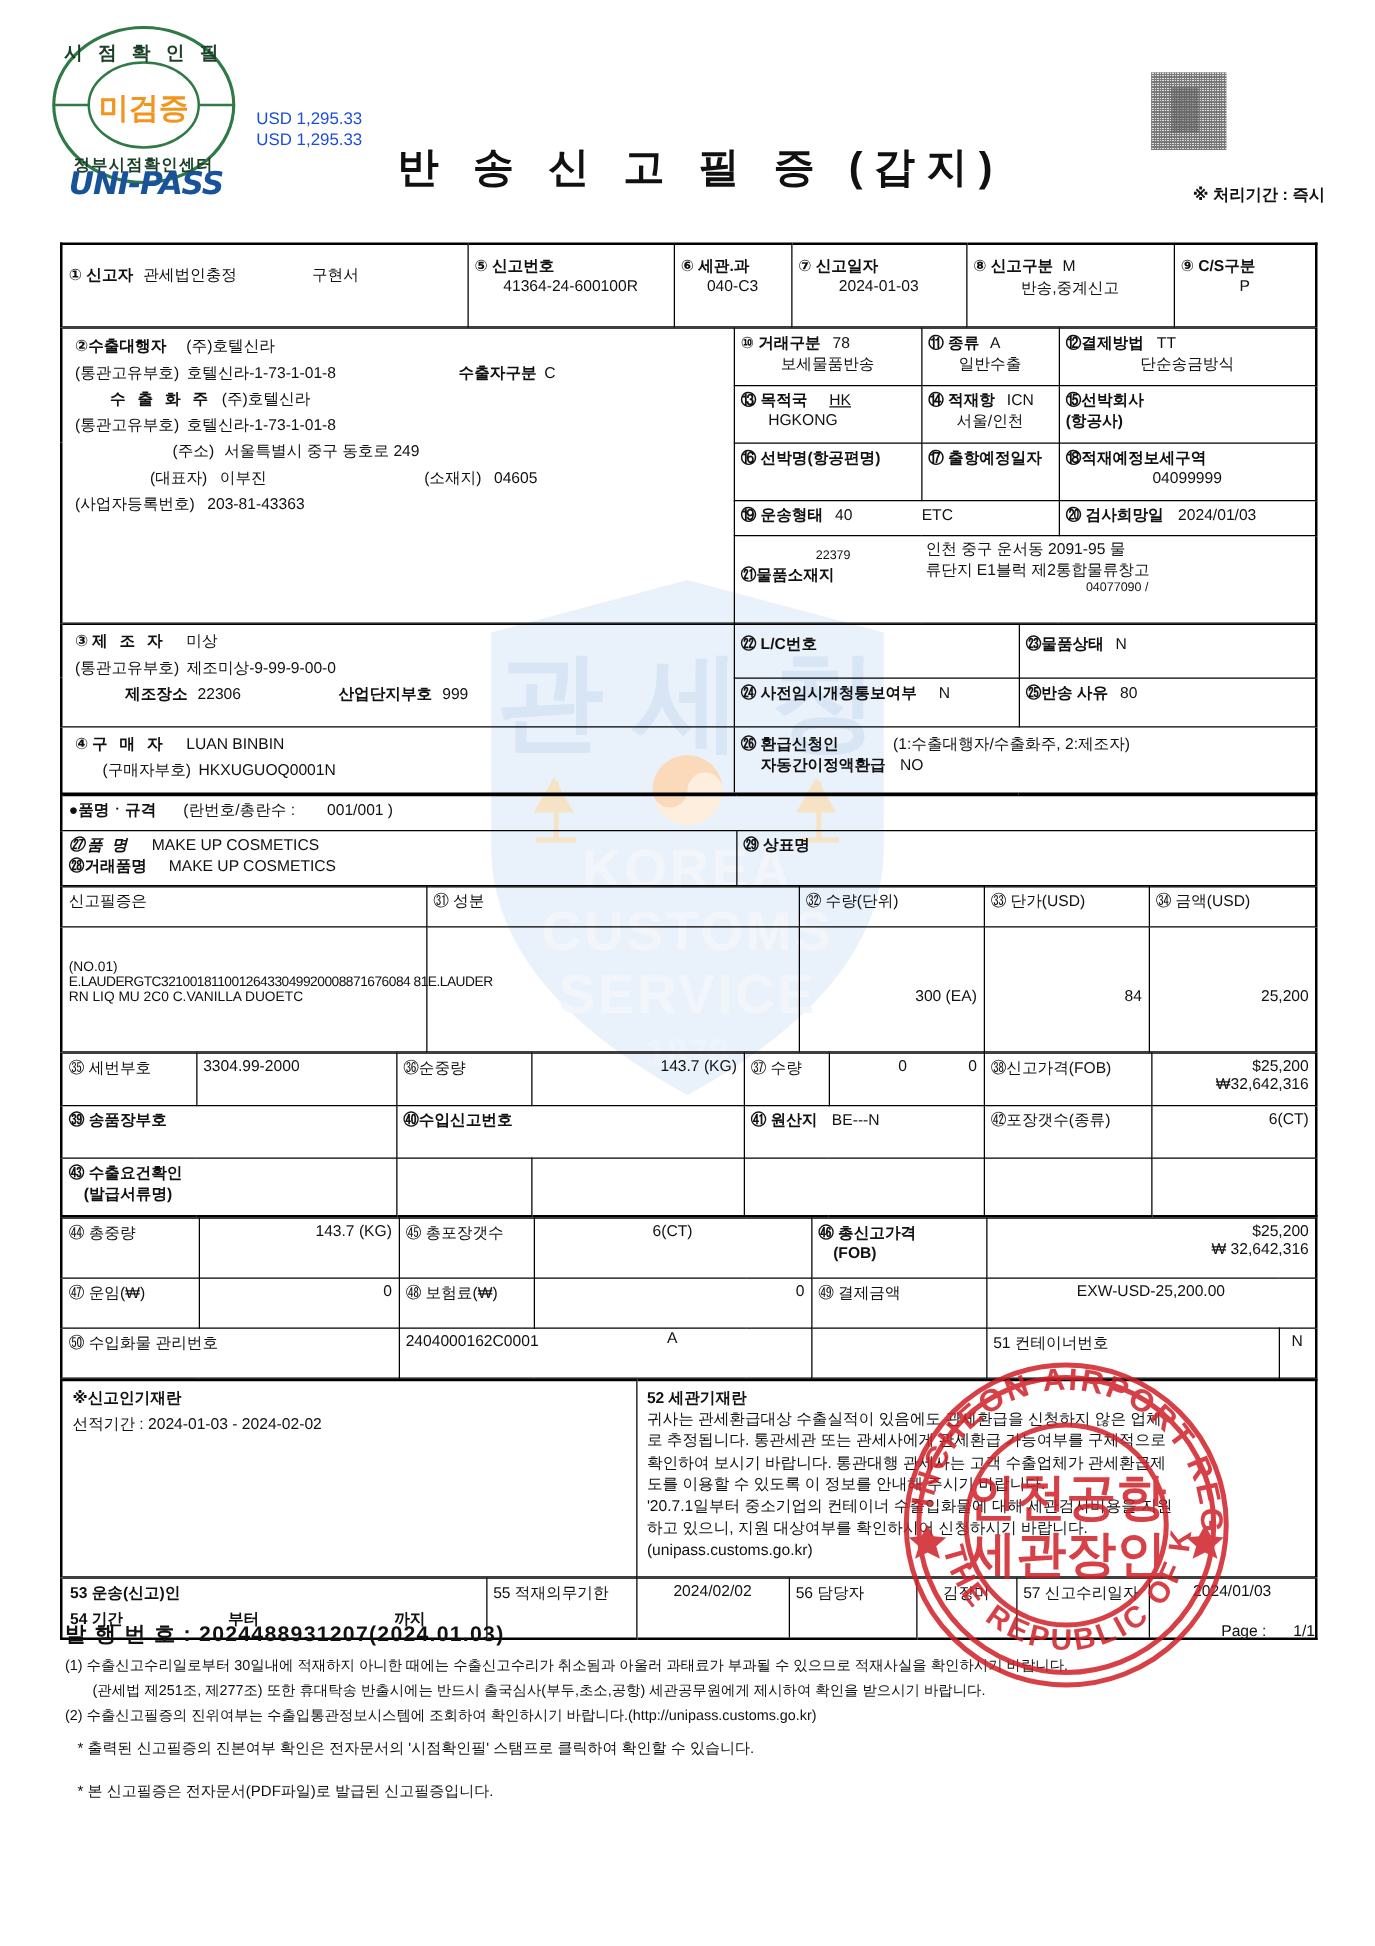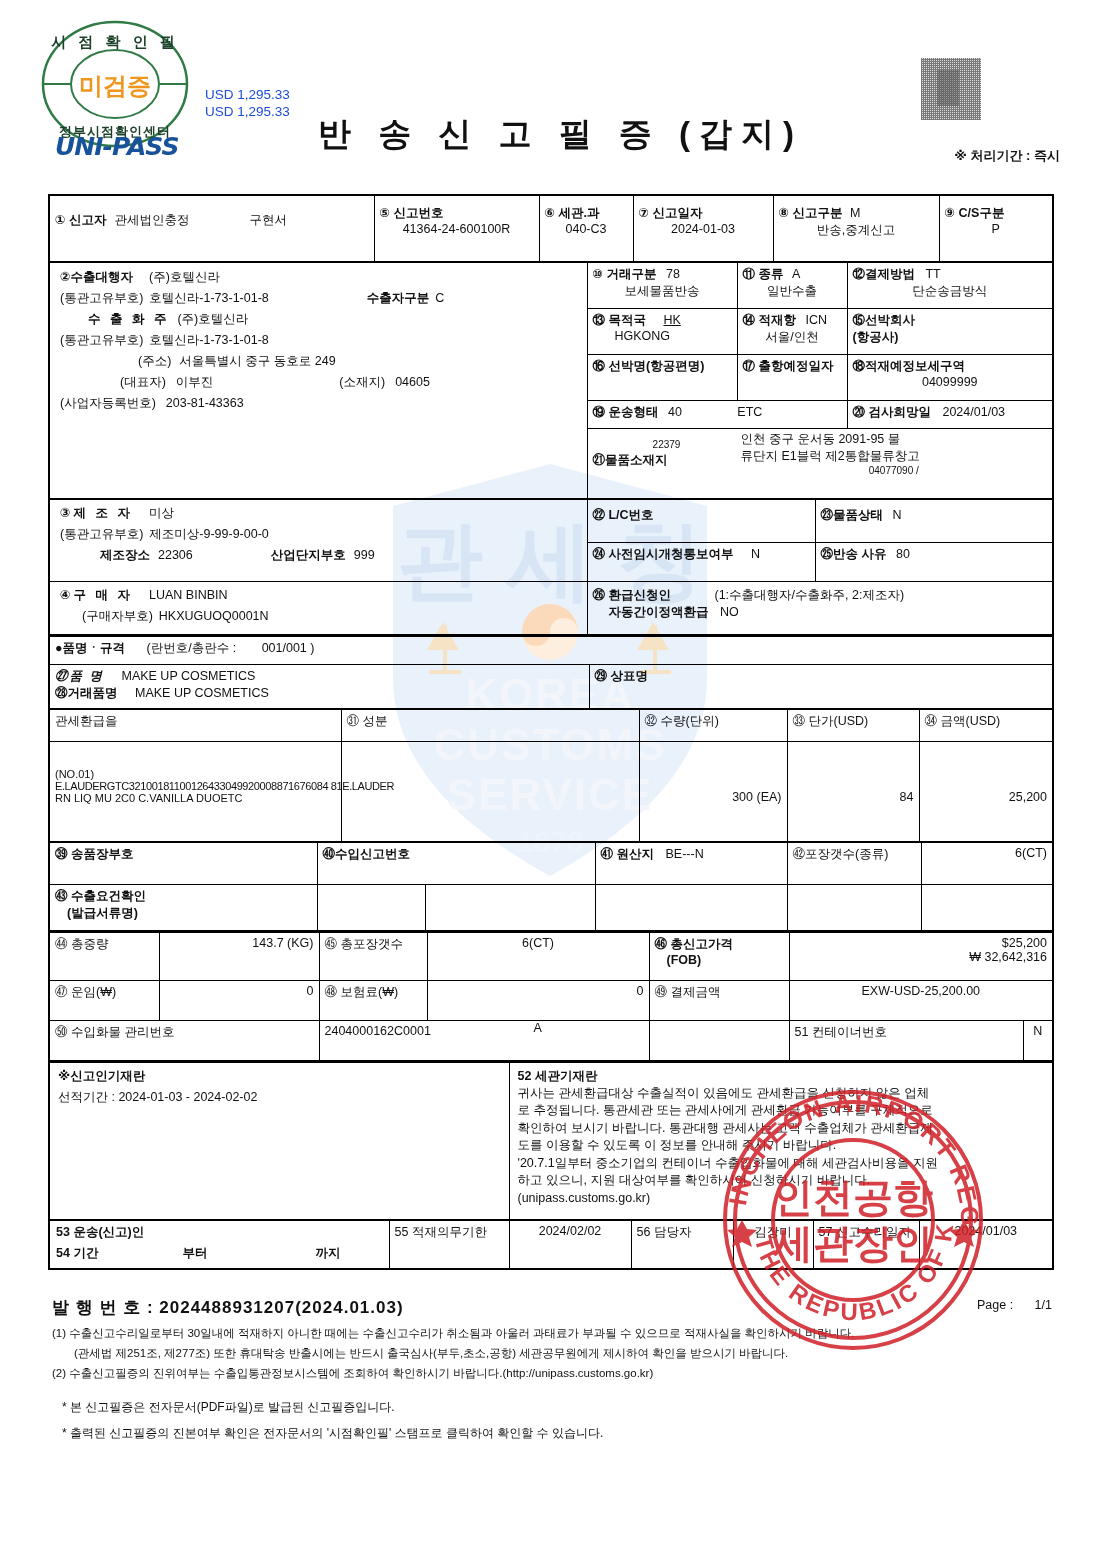--- a/index.html
+++ b/index.html
@@ -418,21 +418,21 @@
     <table class="grid" style="width:1004px;">
       <colgroup>
         <col style="width:292px">
           <col style="width:298px">
           <col style="width:148px">
         <col style="width:132px">
           <col style="width:134px">
       </colgroup>
       <tbody>
           <tr>
-        <td class="thick-left" style="height:32px;">관세환급을</td>
+        <td class="thick-left" style="height:32px;">신고필증은</td>
         <td>㉛ 성분</td>
         <td>㉜ 수량(단위)</td>
         <td>㉝ 단가(USD)</td>
         <td class="thick-right">㉞ 금액(USD)</td>
       </tr>
       <tr>
         <td class="thick-left" style="height:100px;padding-top:26px;">
           <div class="small">(NO.01)</div>
           <div class="small" style="white-space:nowrap;letter-spacing:-0.4px;">E.LAUDERGTC32100181100126433049920008871676084 81E.LAUDER</div>
           <div class="small">RN LIQ MU 2C0 C.VANILLA DUOETC</div>
@@ -450,20 +450,38 @@
         <col style="width:108px">
           <col style="width:160px">
           <col style="width:108px">
         <col style="width:170px">
           <col style="width:68px">
           <col style="width:124px">
         <col style="width:134px">
           <col style="width:132px">
       </colgroup>
       <tbody>
+          <tr>
+        <td class="thick-left mid" style="height:42px;">㉟ 세번부호</td>
+        <td class="mid small">3304.99-2000</td>
+        <td class="mid">㊱순중량</td>
+        <td class="rgt mid">143.7  (KG)</td>
+        <td class="mid">㊲ 수량</td>
+        <td class="mid">
+          <div style="display:flex;justify-content:space-between;">
+            <span style="margin-left:50px;">0</span>
+            <span>0</span>
+          </div>
+        </td>
+        <td class="mid">㊳신고가격(FOB)</td>
+        <td class="rgt thick-right">
+          <div>$25,200</div>
+          <div>₩32,642,316</div>
+        </td>
+      </tr>
       <tr>
         <td colspan="2" class="thick-left mid" style="height:42px;">
           <span class="lbl">㊴ 송품장부호</span>
           <span class="val"></span>
         </td>
         <td colspan="2" class="mid">
           <span class="lbl">㊵수입신고번호</span>
           <span class="val"></span>
         </td>
         <td colspan="2" class="mid">
@@ -619,17 +637,17 @@
 
   <div class="footer">
     <div class="issue-no">발 행 번 호 : 2024488931207(2024.01.03)</div>
     <div class="page-no">
       <span>Page :</span>
       <span style="margin-left:18px;">1/1</span>
     </div>
     <div class="fnote">(1) 수출신고수리일로부터 30일내에 적재하지 아니한 때에는 수출신고수리가 취소됨과 아울러 과태료가 부과될 수 있으므로 적재사실을 확인하시기 바랍니다.</div>
     <div class="fnote2" style="margin-left:22px;">(관세법 제251조, 제277조) 또한 휴대탁송 반출시에는 반드시 출국심사(부두,초소,공항) 세관공무원에게 제시하여 확인을 받으시기 바랍니다.</div>
     <div class="fnote2">(2) 수출신고필증의 진위여부는 수출입통관정보시스템에 조회하여 확인하시기 바랍니다.(http://unipass.customs.go.kr)</div>
+    <div class="star" style="margin-left:10px;">* 출력된 신고필증의 진본여부 확인은 전자문서의 '시점확인필' 스탬프로 클릭하여 확인할 수 있습니다.</div>
     <div class="star" style="margin-left:10px;margin-top:16px;">* 본 신고필증은 전자문서(PDF파일)로 발급된 신고필증입니다.</div>
-    <div class="star" style="margin-left:10px;">* 출력된 신고필증의 진본여부 확인은 전자문서의 '시점확인필' 스탬프로 클릭하여 확인할 수 있습니다.</div>
   </div>
 
 </div>
 
 </body></html>

